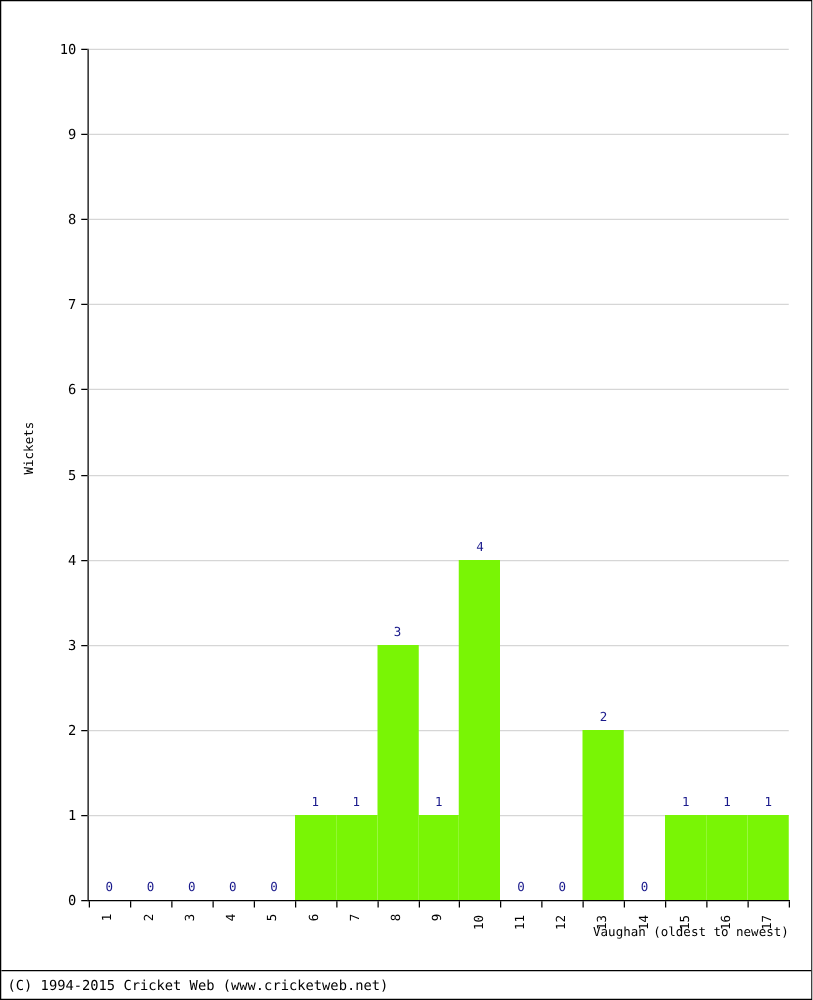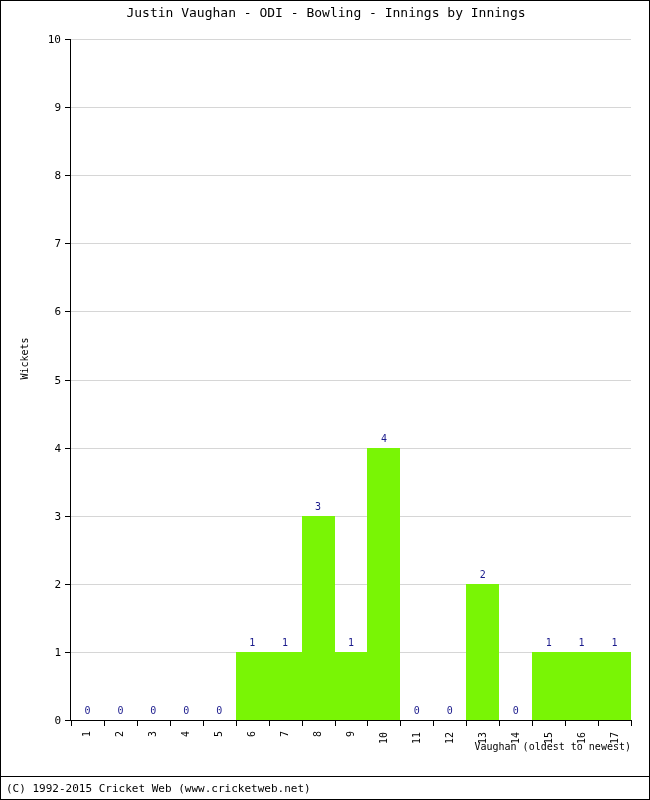--- a/index.html
+++ b/index.html
@@ -156,21 +156,20 @@
     font-size: 11px;
     color: #000000;
     white-space: pre;
   }
 </style>
 </head>
 <body>
 
 <div id="page">
 
-  <div id="chart-title">Justin Vaughan - ODI - Bowling - Innings by Innings</div>
 
   <div id="axis-left"></div>
   <div id="axis-bottom"></div>
 
   <div id="ylabel-title">Wickets</div>
 
   <div id="plot-area">
     <div id="gridlines">
         <div class="gridline" style="top: 612.9px;"></div>
         <div class="gridline" style="top: 544.8px;"></div>
@@ -271,14 +270,14 @@
       <div class="xlabel" style="left: 474.765px; top: 732px;">13</div>
       <div class="xlabel" style="left: 507.706px; top: 732px;">14</div>
       <div class="xlabel" style="left: 540.647px; top: 732px;">15</div>
       <div class="xlabel" style="left: 573.588px; top: 732px;">16</div>
       <div class="xlabel" style="left: 606.529px; top: 732px;">17</div>
     </div>
 
   <div id="xaxis-title">Vaughan (oldest to newest)</div>
 
   <div id="footer-rule"></div>
-  <div id="footer-text">(C) 1992-2015 Cricket Web (www.cricketweb.net)</div>
+  <div id="footer-text">(C) 1994-2015 Cricket Web (www.cricketweb.net)</div>
 </div>
 
 </body></html>

